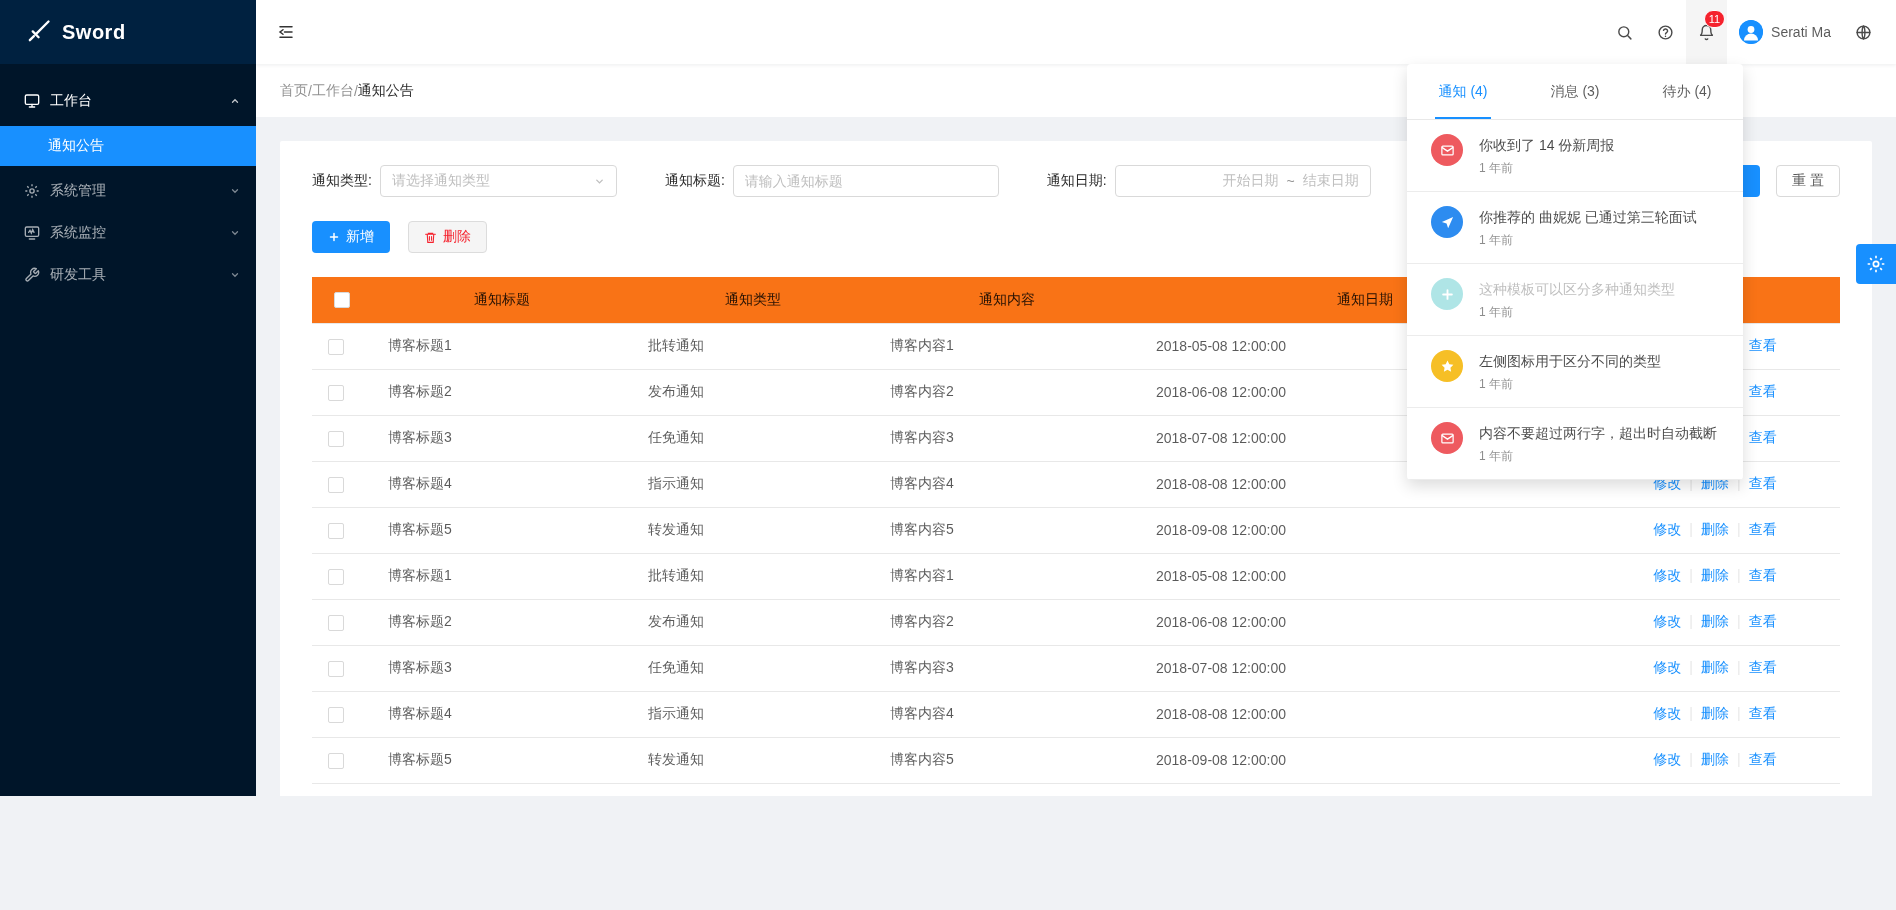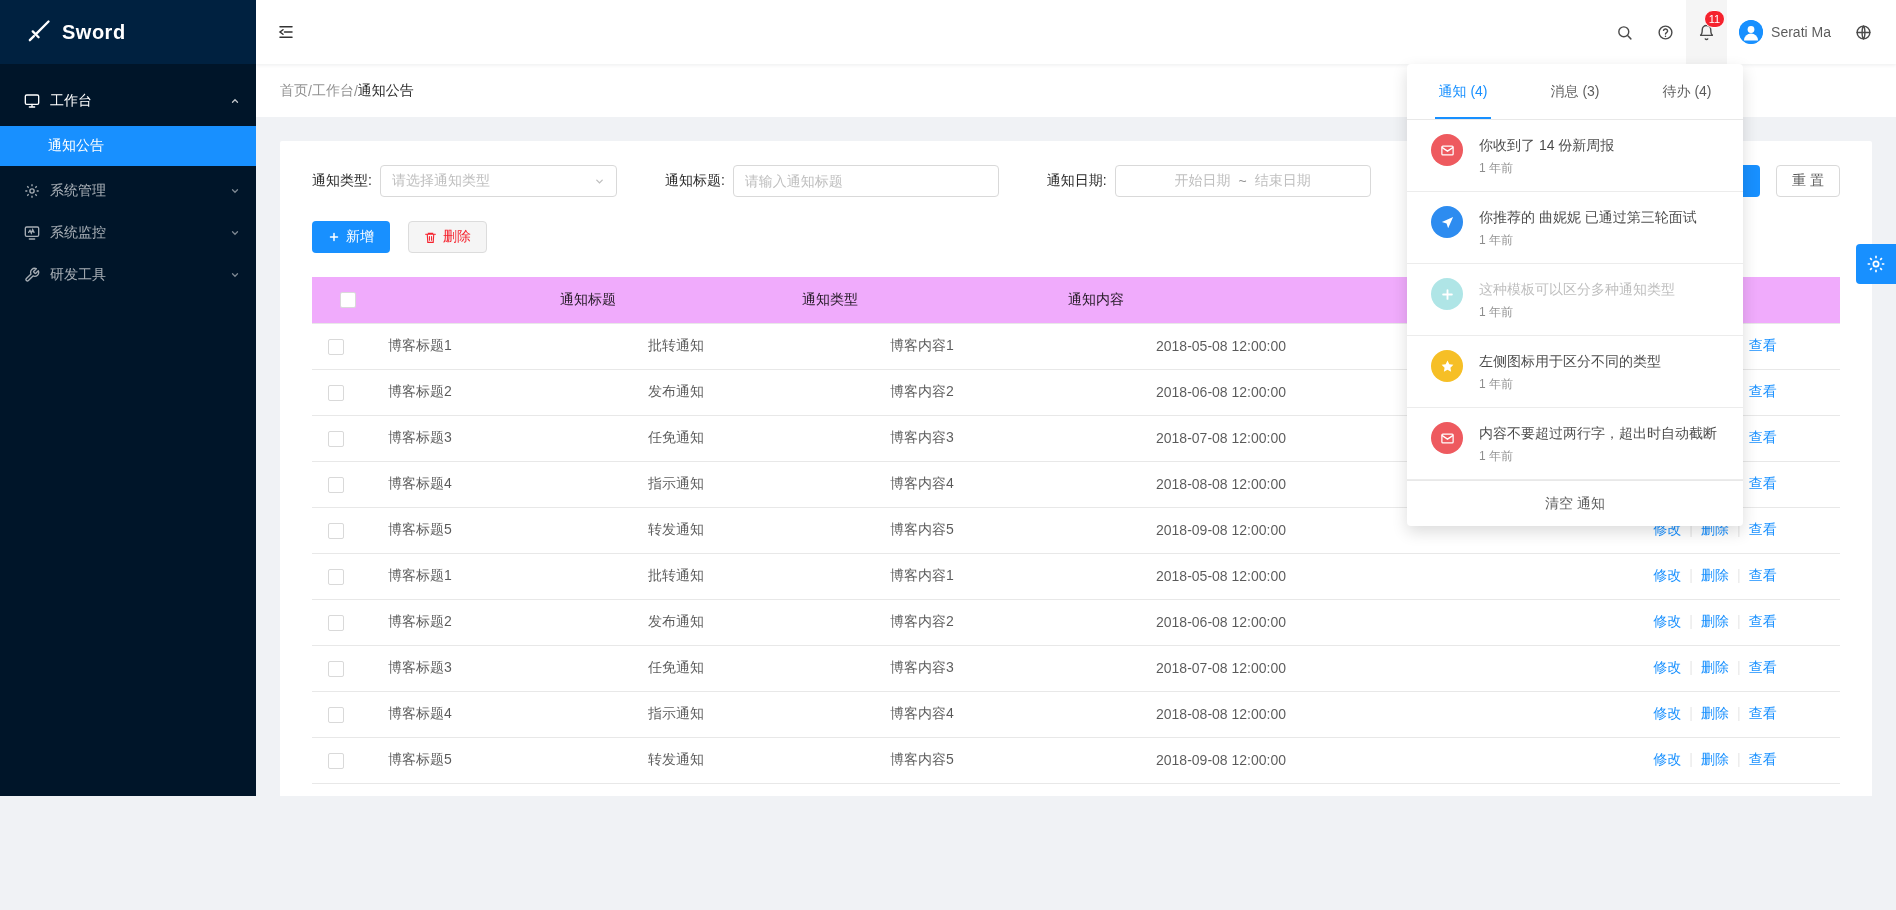--- a/index.html
+++ b/index.html
@@ -45,34 +45,34 @@
   .content { flex:1; padding:24px; overflow:hidden; }
   .card { background:#fff; border-radius:2px; height:720px; padding:24px 32px; }
 
   
   .filter-row { display:flex; align-items:center; height:32px; }
   .f-group { display:flex; align-items:center; margin-right:48px; }
   .f-label { color:rgba(0,0,0,.85); margin-right:8px; white-space:nowrap; }
   .select-box { width:237px; height:32px; border:1px solid #d9d9d9; border-radius:4px; background:#fff; display:flex; align-items:center; justify-content:space-between; padding:0 11px; color:#bfbfbf; cursor:pointer; }
   .text-input { width:266px; height:32px; border:1px solid #d9d9d9; border-radius:4px; padding:0 11px; font-size:14px; color:rgba(0,0,0,.65); outline:none; font-family:inherit; }
   .text-input::placeholder { color:#bfbfbf; }
-  .range-box { width:256px; height:32px; border:1px solid #d9d9d9; border-radius:4px; background:#fff; display:flex; align-items:center; justify-content:center; padding:0 11px; color:#bfbfbf; cursor:pointer; }
+  .range-box { width:256px; height:32px; border:1px solid #d9d9d9; border-radius:4px; background:#fff; display:flex; align-items:center; justify-content:flex-end; padding:0 11px; color:#bfbfbf; cursor:pointer; }
   .range-box .tilde { color:rgba(0,0,0,.45); padding:0 8px; }
   .filter-btns { margin-left:auto; display:flex; gap:16px; }
   .btn { height:32px; padding:0 15px; border-radius:4px; border:1px solid transparent; display:inline-flex; align-items:center; justify-content:center; gap:6px; font-size:14px; cursor:pointer; white-space:nowrap; font-family:inherit; }
   .btn-primary { background:#1890ff; color:#fff; }
   .btn-default { background:#fff; border-color:#d9d9d9; color:rgba(0,0,0,.65); }
   .btn-danger-plain { background:#f5f5f5; border-color:#dcdcdc; color:#f5222d; }
 
   
   .toolbar { margin-top:24px; display:flex; gap:18px; }
 
   
   table.grid { width:100%; border-collapse:collapse; margin-top:24px; }
-  .grid th { background:#f0abfc; height:46px; padding:0 16px; text-align:right; font-weight:500; color:rgba(0,0,0,.85); border-bottom:1px solid #e8e8e8; }
+  .grid th { background:#f97316; height:46px; padding:0 16px; text-align:center; font-weight:500; color:rgba(0,0,0,.85); border-bottom:1px solid #e8e8e8; }
   .grid td { height:46px; padding:0 16px; border-bottom:1px solid #e8e8e8; color:rgba(0,0,0,.65); }
   .cb { display:inline-block; width:16px; height:16px; background:#fff; border:1px solid #d9d9d9; border-radius:2px; vertical-align:middle; cursor:pointer; }
   .actions-cell { text-align:center; white-space:nowrap; }
   .act-link { color:#1890ff; cursor:pointer; text-decoration:none; }
   .act-sep { color:#e8e8e8; margin:0 8px; }
 
   
   .pagination { margin-top:16px; display:flex; justify-content:flex-end; align-items:center; gap:8px; }
   .page-arrow { min-width:28px; height:28px; display:flex; align-items:center; justify-content:center; cursor:pointer; color:rgba(0,0,0,.65); }
   .page-arrow.disabled { color:rgba(0,0,0,.25); cursor:not-allowed; }
@@ -489,21 +489,20 @@
               <rect x="3" y="5" width="18" height="14" rx="1.5"></rect>
               <path d="M3 7l9 6 9-6"></path>
             </svg>
           </span>
           <div class="notice-body">
             <div class="notice-title">内容不要超过两行字，超出时自动截断</div>
             <div class="notice-time">1 年前</div>
           </div>
         </div>
       </div>
-    <div class="notice-footer">清空 通知</div>
   </div>
 
   <div class="settings-fab">
     <span>
       <svg width="20" height="20" viewBox="0 0 24 24" fill="none" stroke="#fff" stroke-width="2">
           <circle cx="12" cy="12" r="3.2"></circle>
           <path d="M12 2v3M12 19v3M2 12h3M19 12h3M4.9 4.9l2.1 2.1M17 17l2.1 2.1M19.1 4.9L17 7M7 17l-2.1 2.1"></path>
         </svg>
     </span>
   </div>

